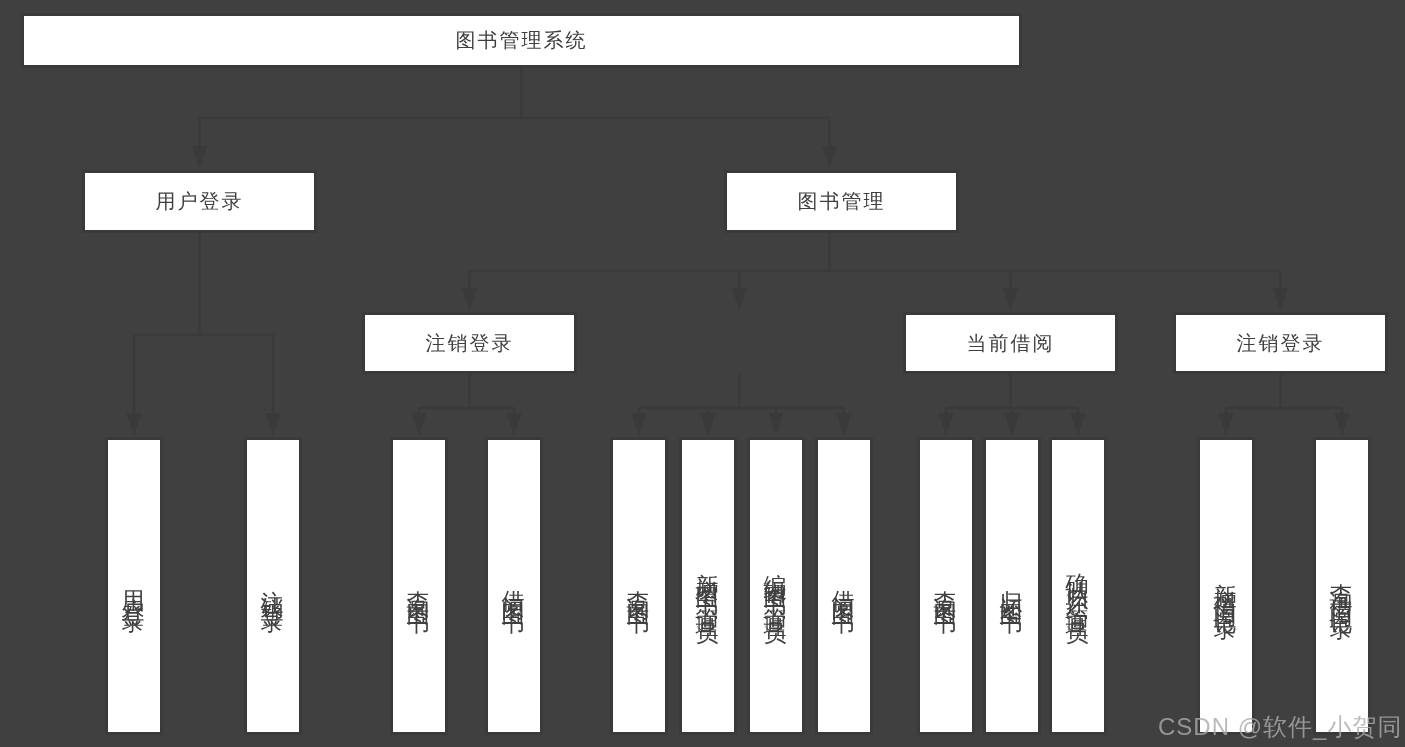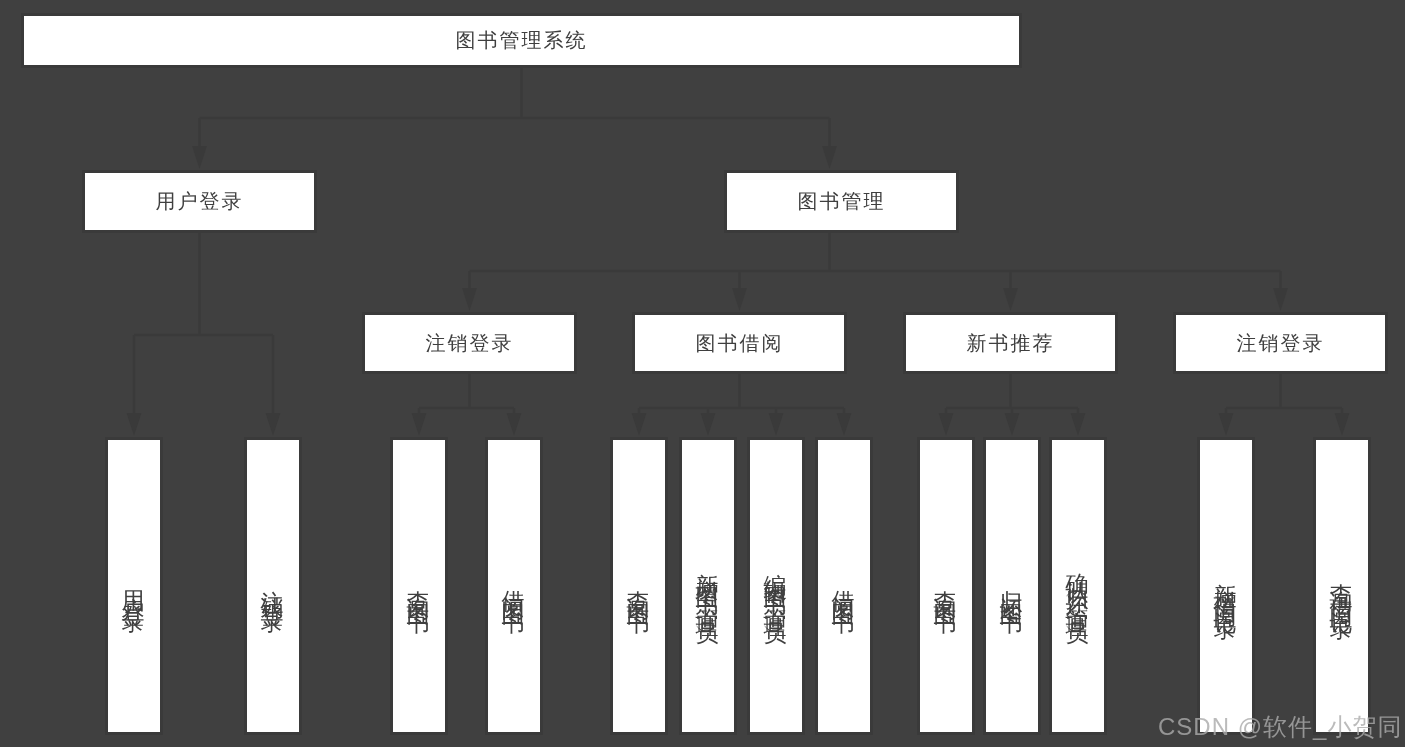--- a/index.html
+++ b/index.html
@@ -73,25 +73,22 @@
   <div class="hbox" style="left:82px;top:170px;width:235px;height:63px">
     <span>用户登录</span>
   </div>
   <div class="hbox" style="left:724px;top:170px;width:235px;height:63px">
     <span>图书管理</span>
   </div>
 
   <div class="hbox" style="left:362px;top:312px;width:215px;height:62px">
     <span>注销登录</span>
   </div>
-  <div class="hbox" style="left:632px;top:312px;width:215px;height:62px">
-    <span>图书借阅</span>
-  </div>
   <div class="hbox" style="left:903px;top:312px;width:215px;height:62px">
-    <span>新书推荐</span>
+    <span>当前借阅</span>
   </div>
   <div class="hbox" style="left:1173px;top:312px;width:215px;height:62px">
     <span>注销登录</span>
   </div>
 
   <div class="vbox" style="left:105px;top:437px;width:58px;height:298px">
     <span class="vtext">用户登录</span>
   </div>
   <div class="vbox" style="left:244px;top:437px;width:58px;height:298px">
     <span class="vtext">注销登录</span>

